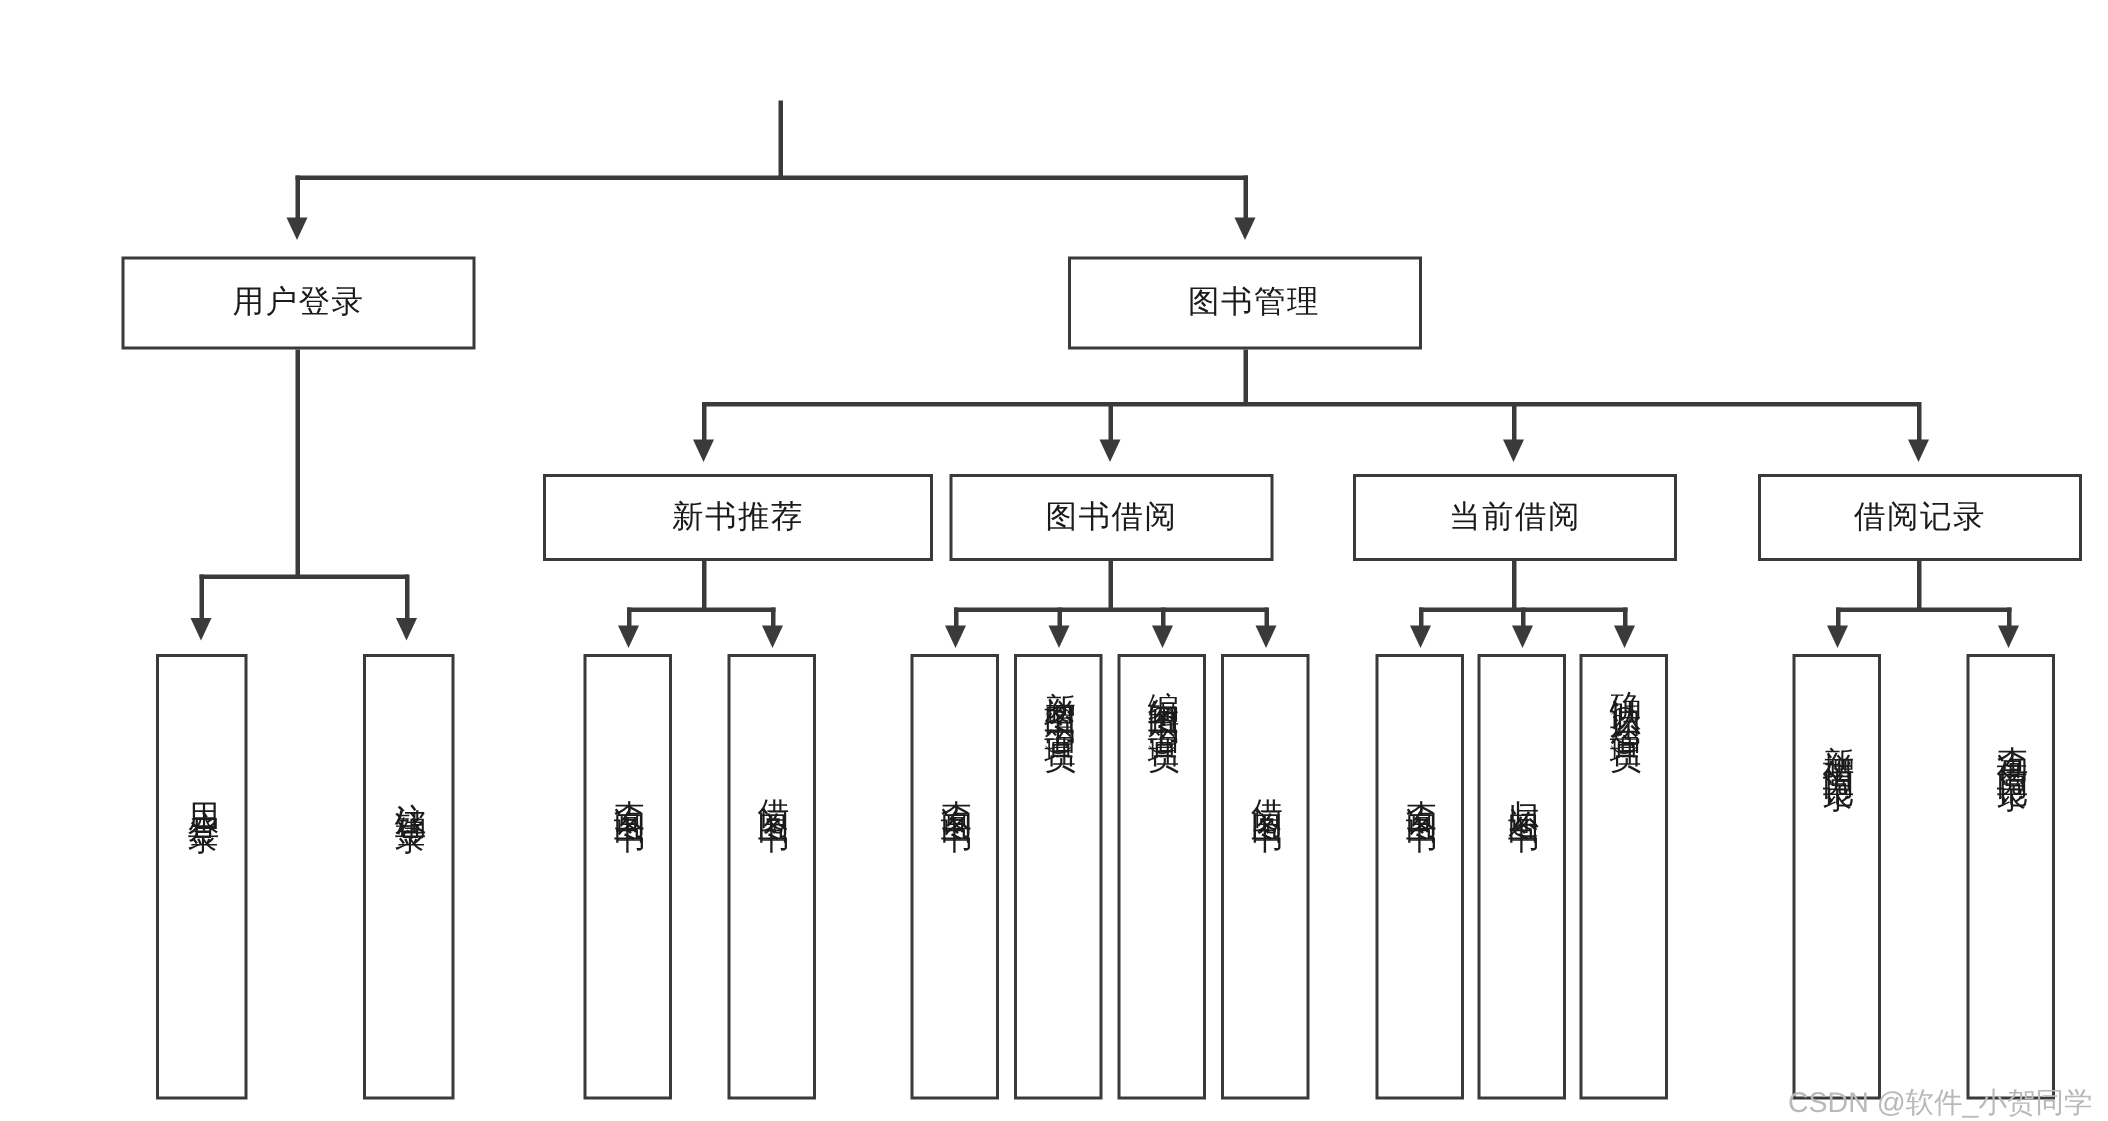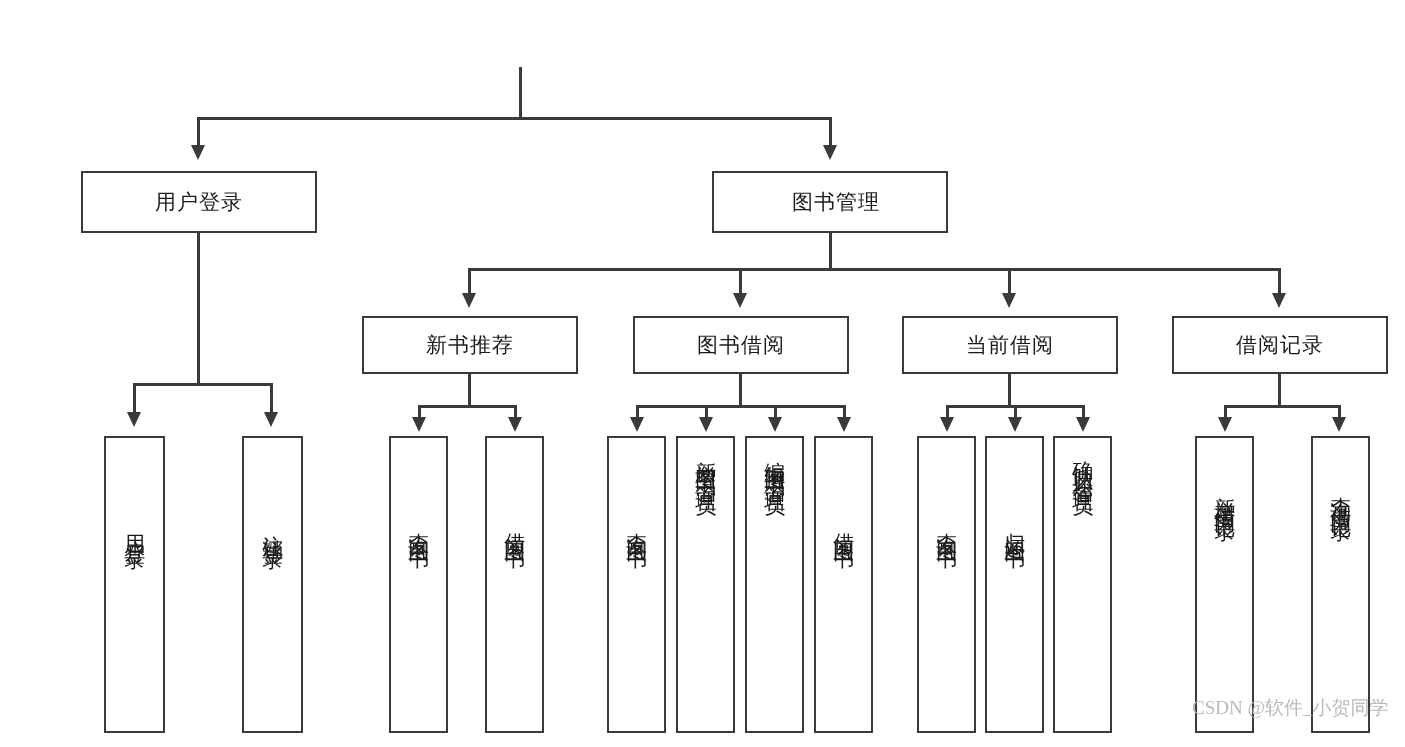--- a/index.html
+++ b/index.html
@@ -113,21 +113,21 @@
   <div class="conn hline" style="left:468px; top:268px; width:812px; height:2.5px;"></div>
   <div class="conn vline" style="left:468px; top:268px; width:2.5px; height:27px;"></div>
   <div class="arrow" style="left:462px; top:293px;"></div>
   <div class="conn vline" style="left:739px; top:268px; width:2.5px; height:27px;"></div>
   <div class="arrow" style="left:733px; top:293px;"></div>
   <div class="conn vline" style="left:1008px; top:268px; width:2.5px; height:27px;"></div>
   <div class="arrow" style="left:1002px; top:293px;"></div>
   <div class="conn vline" style="left:1278px; top:268px; width:2.5px; height:27px;"></div>
   <div class="arrow" style="left:1272px; top:293px;"></div>
 
-  <div class="node lvl3" style="left:362px; top:316px; width:216px; height:58px;">
+  <div class="node lvl3" style="left:362px; top:316px; width:260px; height:58px;">
     <span class="label">新书推荐</span>
   </div>
   <div class="node lvl3" style="left:902px; top:316px; width:216px; height:58px;">
     <span class="label">当前借阅</span>
   </div>
   <div class="node lvl3" style="left:633px; top:316px; width:216px; height:58px;">
     <span class="label">图书借阅</span>
   </div>
   <div class="node lvl3" style="left:1172px; top:316px; width:216px; height:58px;">
     <span class="label">借阅记录</span>
@@ -204,15 +204,15 @@
     <span class="label">确认归还（管理员）</span>
   </div>
 
   <div class="node leaf" style="left:1195px; top:436px; width:59px; height:297px; padding-top:42px;">
     <span class="label">新增借阅记录</span>
   </div>
   <div class="node leaf" style="left:1311px; top:436px; width:59px; height:297px; padding-top:42px;">
     <span class="label">查询借阅记录</span>
   </div>
 
-  <div id="watermark" style="left:1192px; top:695px;font-family:Liberation Serif, serif;">CSDN @软件_小贺同学</div>
+  <div id="watermark" style="left:1192px; top:722px;">CSDN @软件_小贺同学</div>
 
 </div>
 
 </body></html>

